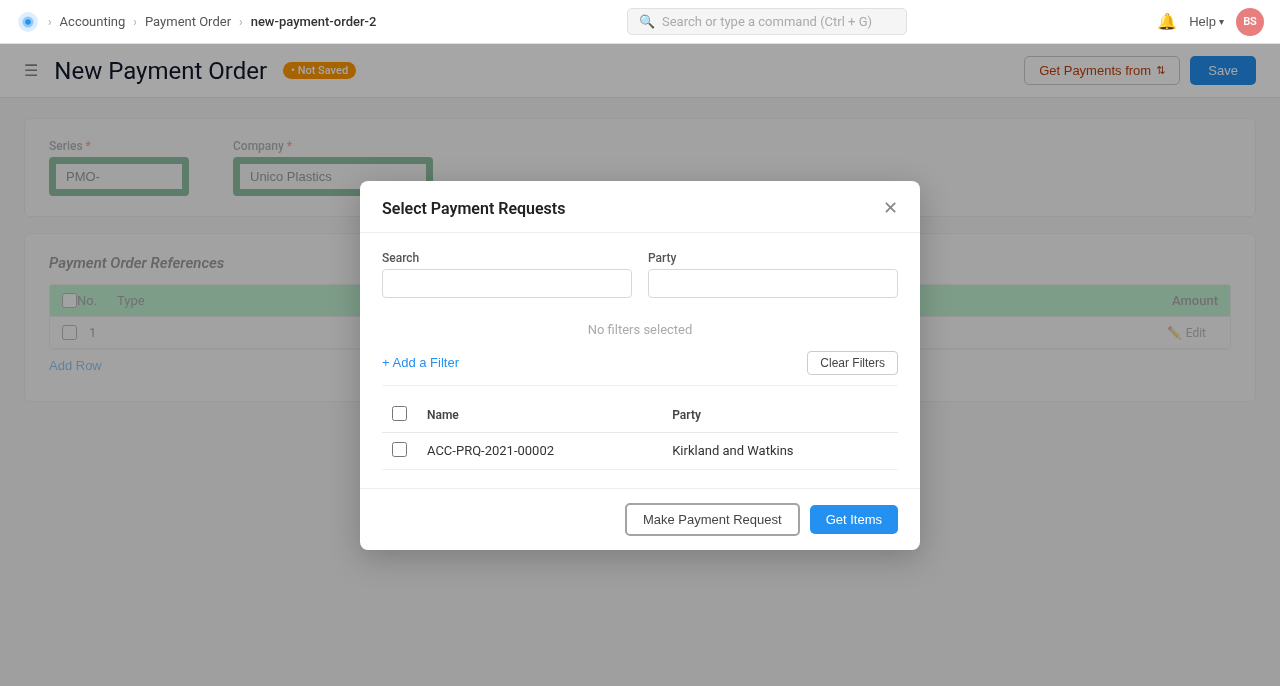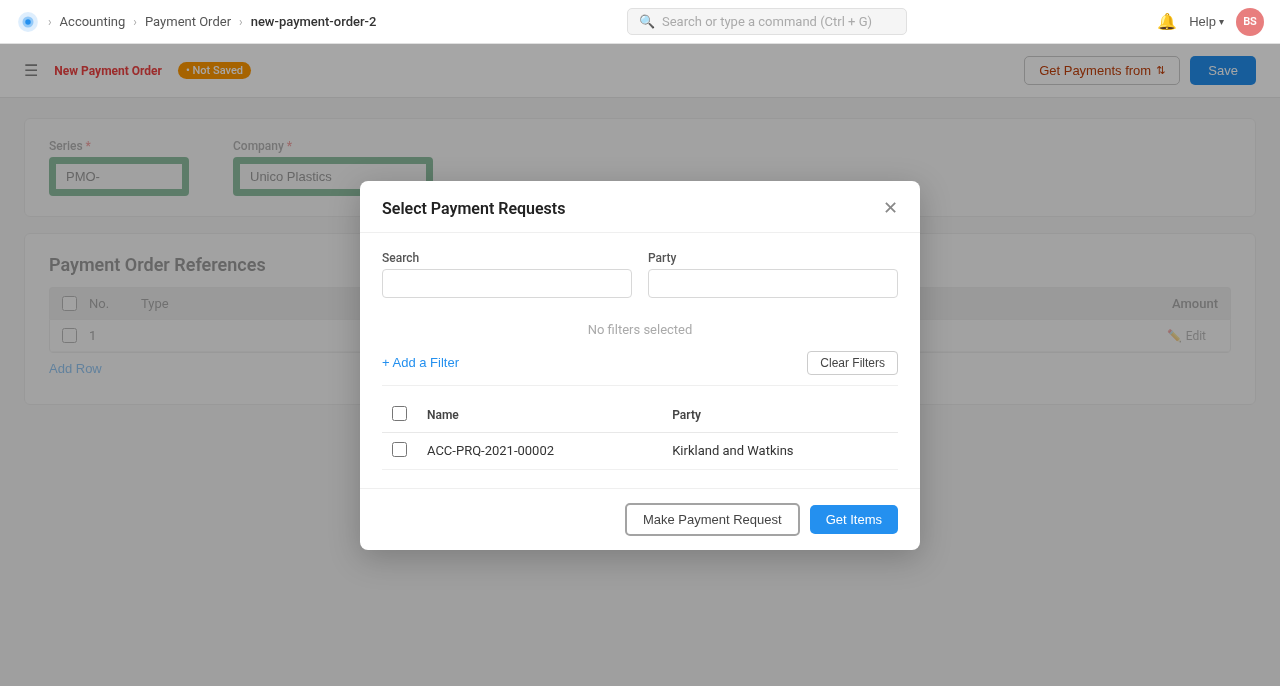--- a/index.html
+++ b/index.html
@@ -93,21 +93,21 @@
     
     .page-header {
       background: #fff;
       border-bottom: 1px solid #e8e8e8;
       padding: 12px 24px;
       display: flex;
       align-items: center;
       gap: 12px;
     }
     .hamburger { color: #888; font-size: 16px; cursor: pointer; margin-right: 4px; }
-    .page-title { font-size: 12px; font-weight: 700; color: #ef4444; }
+    .page-title { font-size: 24px; font-weight: 400; color: #0f172a; }
     .not-saved-badge {
       background: #ff9800;
       color: #fff;
       font-size: 11px;
       font-weight: 500;
       padding: 2px 8px;
       border-radius: 10px;
       margin-left: 4px;
     }
     .page-header-right {
@@ -163,25 +163,25 @@
       background: #fafafa;
       width: 140px;
     }
     .form-input-wide { width: 200px; }
 
     .table-section { margin-top: 8px; }
     .table-header-row {
       display: flex;
       align-items: center;
       padding: 8px 12px;
-      background: #e5e5e5;
+      background: #86efac;
       border: 1px solid #e0e0e0;
       border-bottom: none;
       border-radius: 4px 4px 0 0;
-      gap: 12px;
+      gap: 0;
     }
     .table-body {
       border: 1px solid #e0e0e0;
       border-radius: 0 0 4px 4px;
     }
     .table-row-item {
       display: flex;
       align-items: center;
       padding: 8px 12px;
       border-bottom: 1px solid #f0f0f0;
@@ -196,24 +196,25 @@
       border: none;
       color: #2490EF;
       font-size: 13px;
       cursor: pointer;
       padding: 8px 0;
       font-weight: 500;
     }
 
     
     .section-label {
-      font-size: 18px;
+      font-size: 15px;
       font-weight: 600;
       color: #333;
       margin-bottom: 12px;
+      font-style: italic;
     }
 
     
     .overlay {
       position: absolute;
       top: 0; left: 0; right: 0; bottom: 0;
       background: rgba(0,0,0,0.35);
       z-index: 100;
       display: flex;
       align-items: center;

